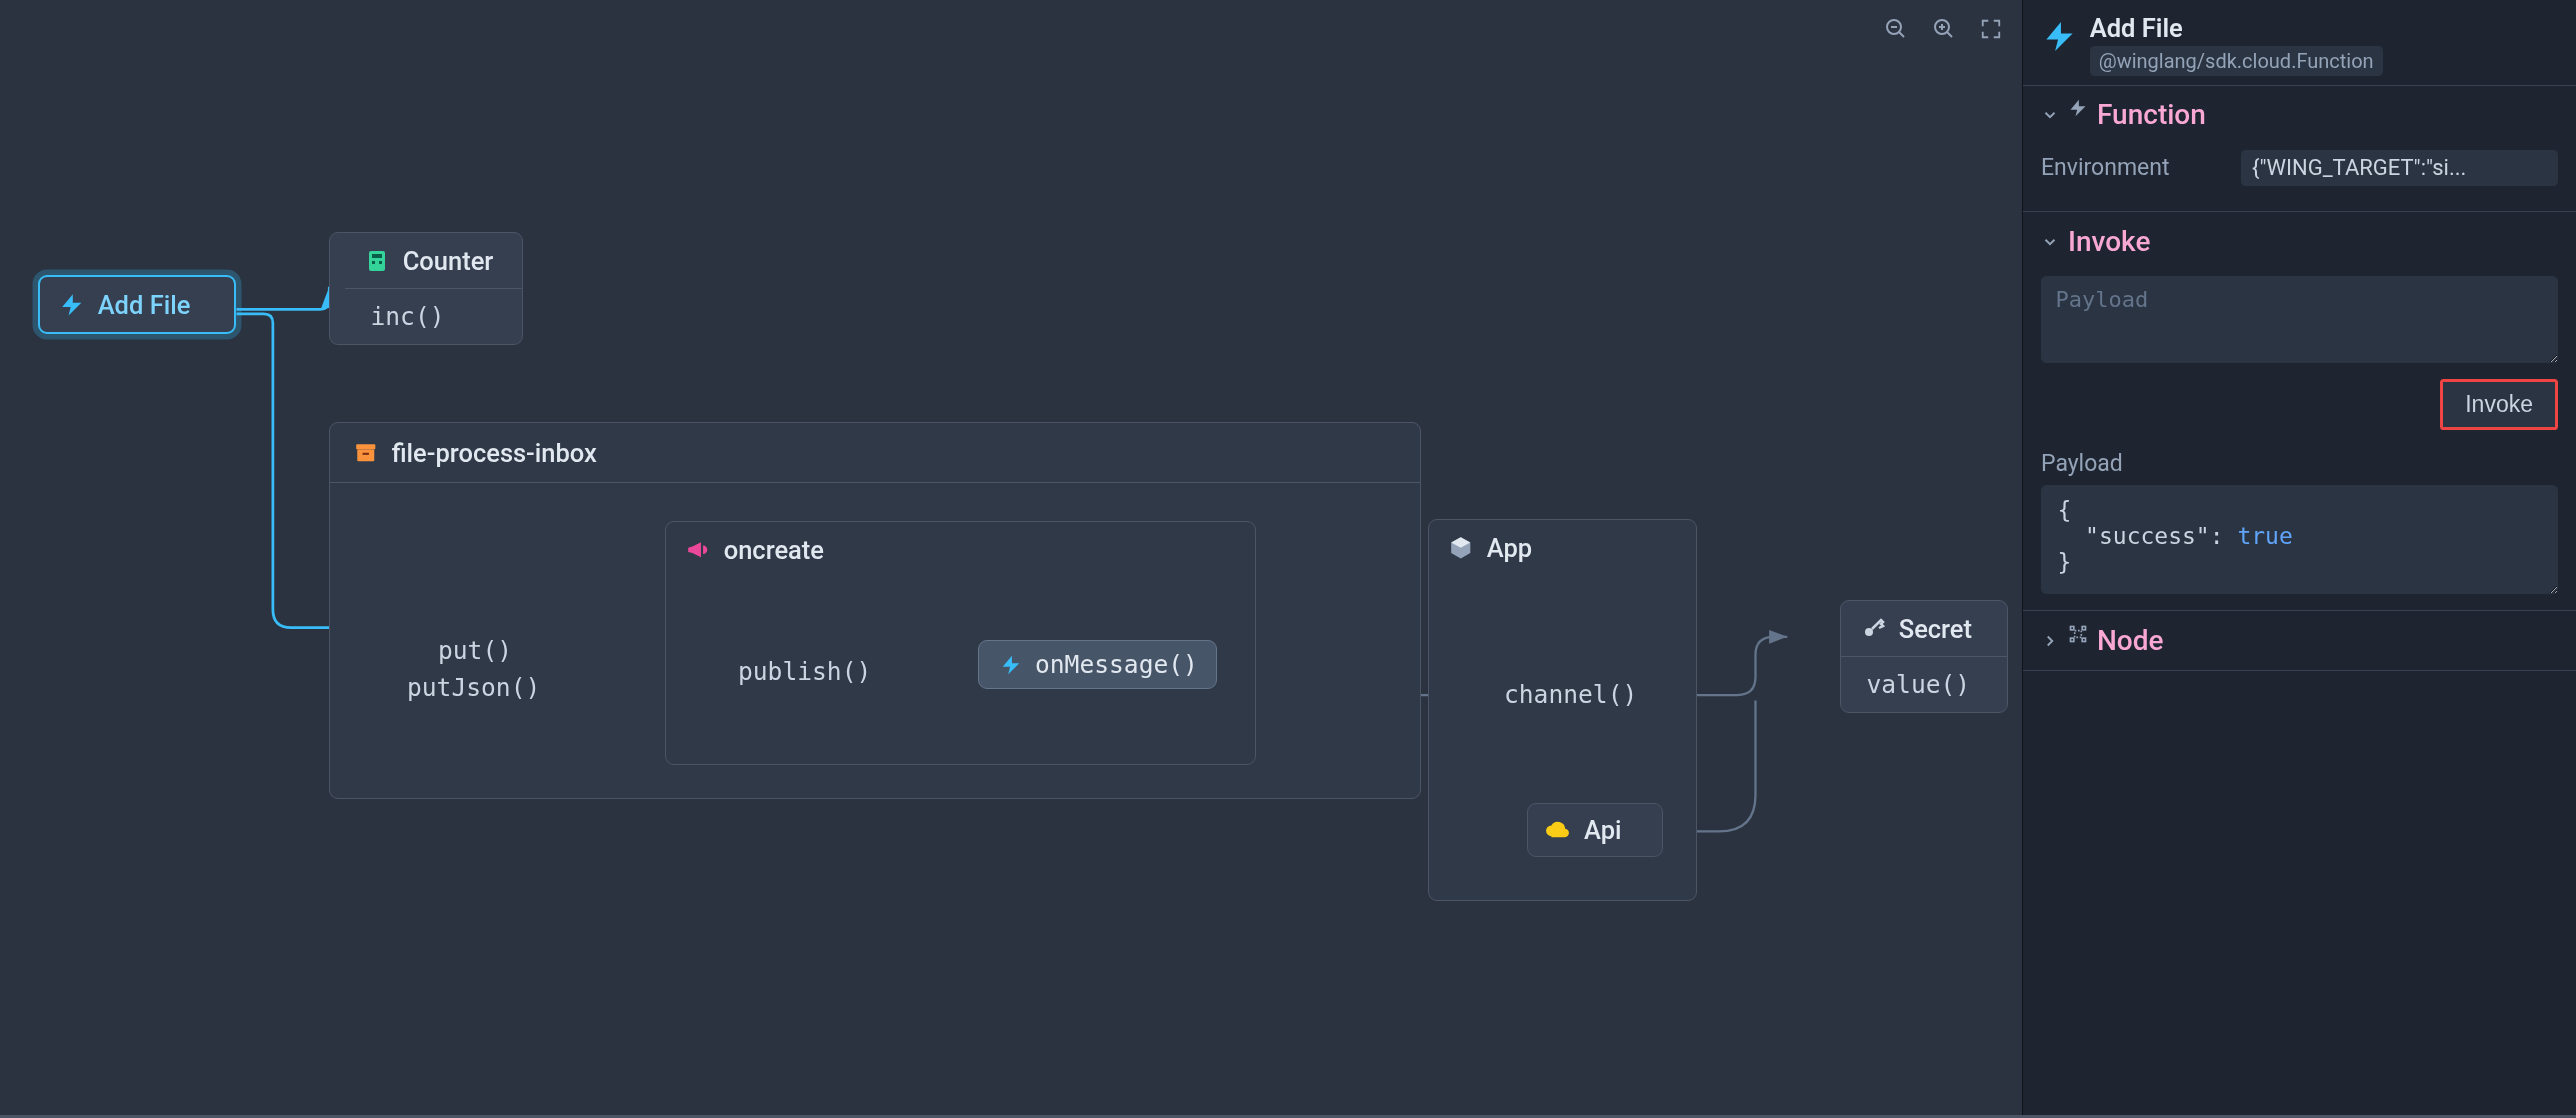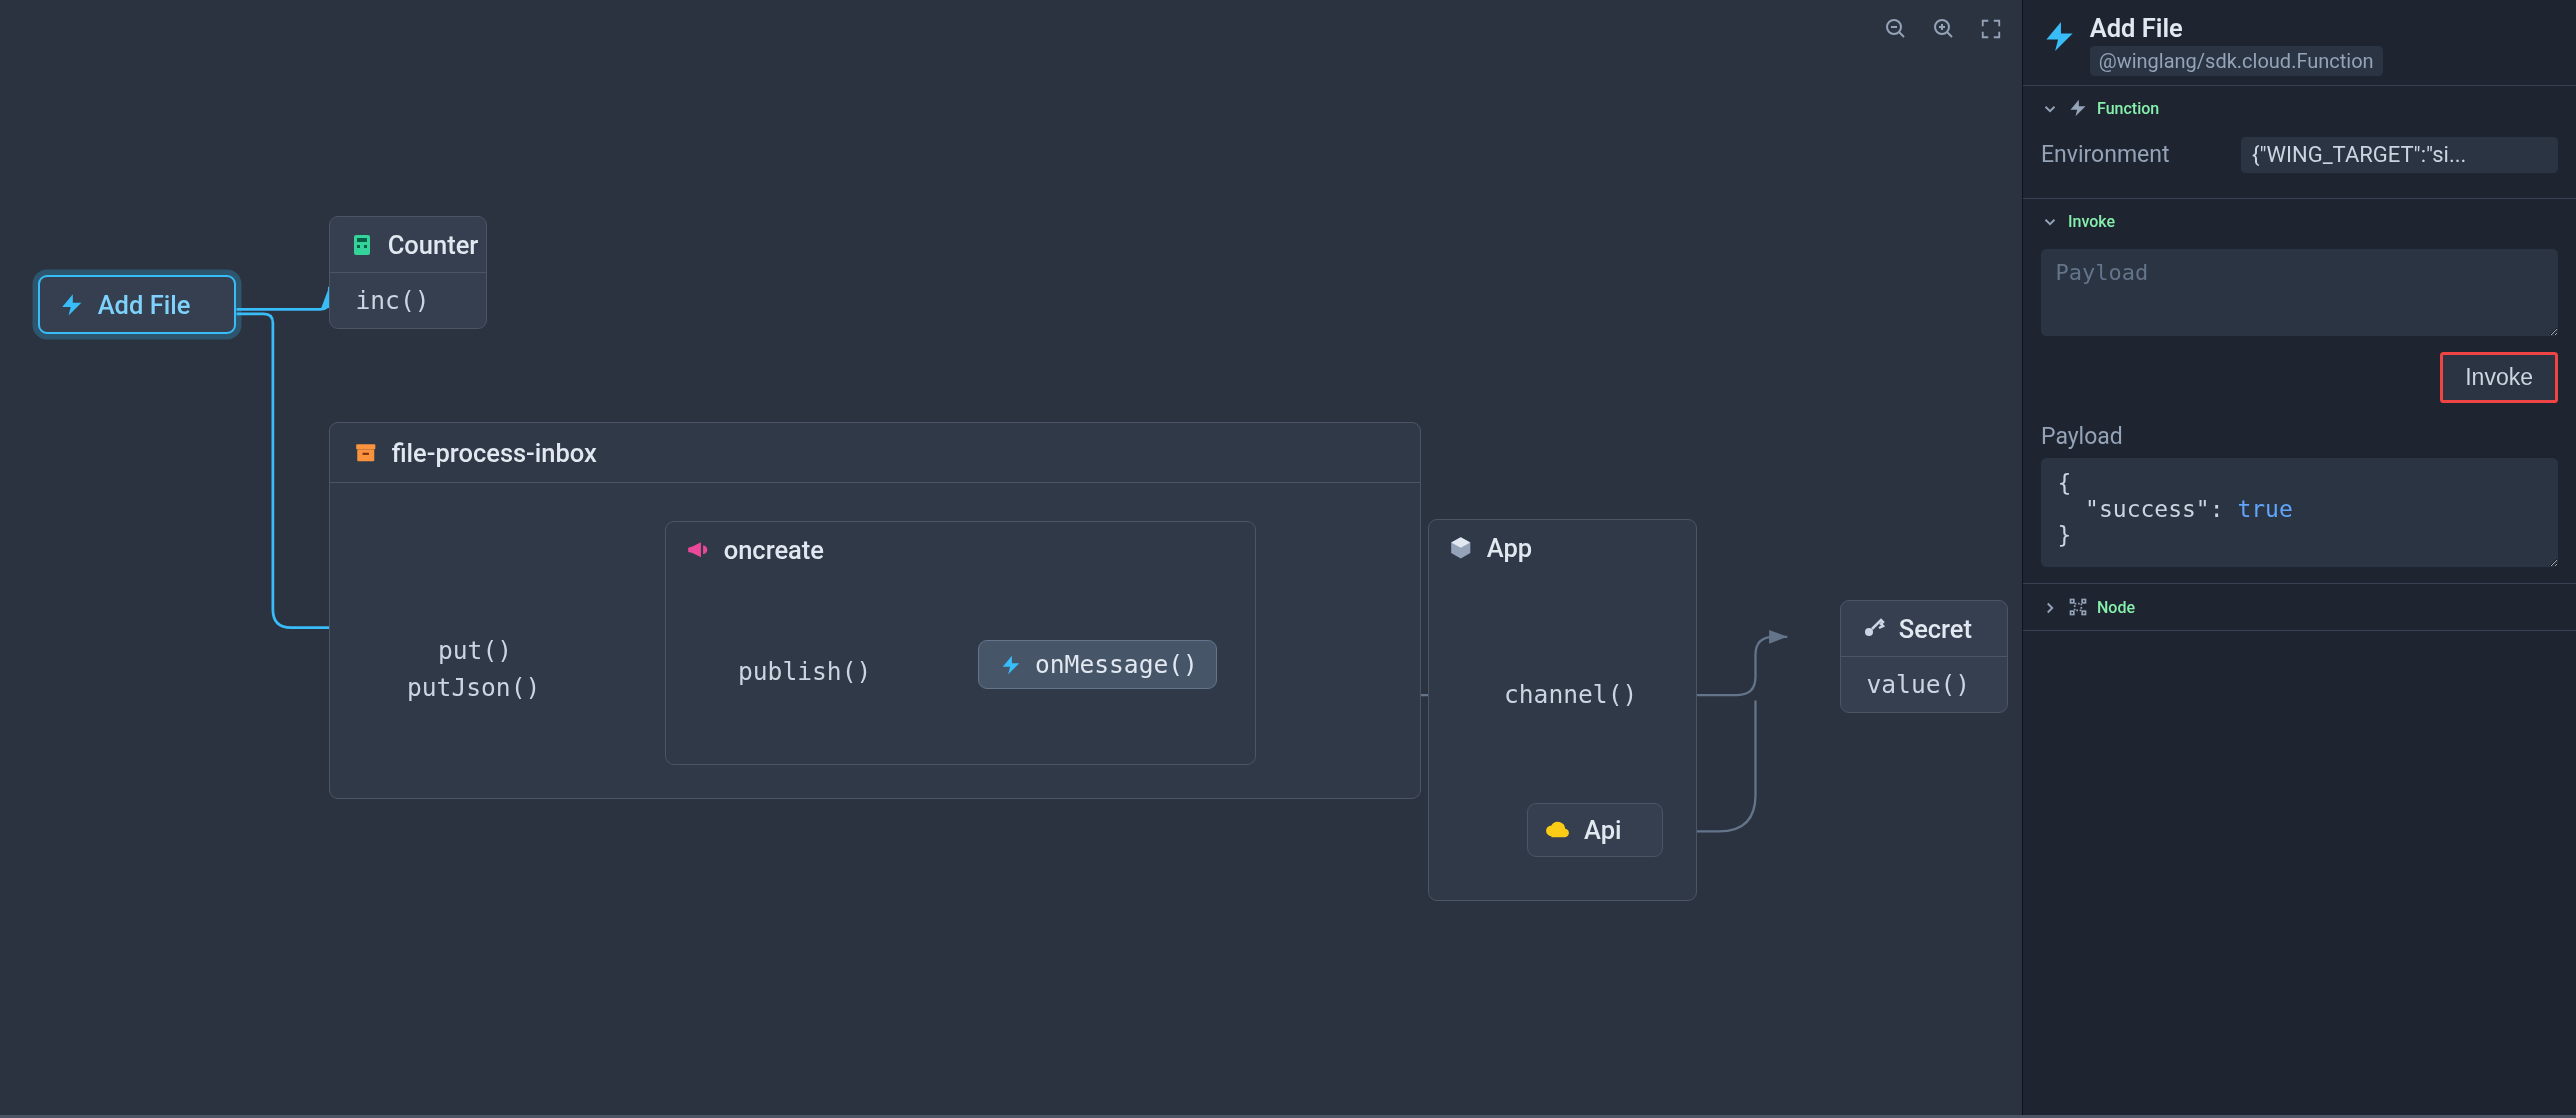--- a/index.html
+++ b/index.html
@@ -164,26 +164,26 @@
       font-size: 20px;
       padding: 2.7px 9px;
       border-radius: 4.5px;
       margin-top: 3.6px;
     }
     .section {
       border-top: 0.9px solid #374151;
     }
     .section-header {
       display: flex;
-      align-items: flex-end;
+      align-items: flex-start;
       gap: 9px;
       padding: 12.7px 18px;
-      font-size: 16px;
+      font-size: 28px;
       font-weight: 500;
-      color: #86efac;
+      color: #f9a8d4;
       cursor: pointer;
     }
     .chevron { width: 18px; height: 18px; color: #94a3b8; }
     .section-body { padding: 5.5px 18px 16.4px 18px; }
     .prop-row {
       display: flex;
       align-items: center;
       margin-bottom: 9px;
     }
     .prop-label {
@@ -323,21 +323,21 @@
     <div class="node-header">
       <span class="icon">
         <svg viewBox="0 0 24 24" width="25.5" height="25.5" fill="#38bdf8">
             <path d="M13 2 L3 14 L11 14 L9 22 L21 10 L13 10 Z"></path>
           </svg>
       </span>
       <span>Add File</span>
     </div>
   </div>
 
-  <div class="node" style="left:329px; top:216px; width:158px;">
+  <div class="node" style="left:329px; top:232px; width:194px;padding-left:15px;">
     <div class="node-header">
       <span class="icon">
         <svg viewBox="0 0 24 24" width="24" height="24">
             <rect x="4" y="2" width="16" height="20" rx="2" fill="#34d399"></rect>
             <rect x="7" y="5" width="10" height="4" fill="#065f46"></rect>
             <rect x="7" y="12" width="3" height="3" fill="#065f46"></rect>
             <rect x="14" y="12" width="3" height="3" fill="#065f46"></rect>
           </svg>
       </span>
       <span>Counter</span>

